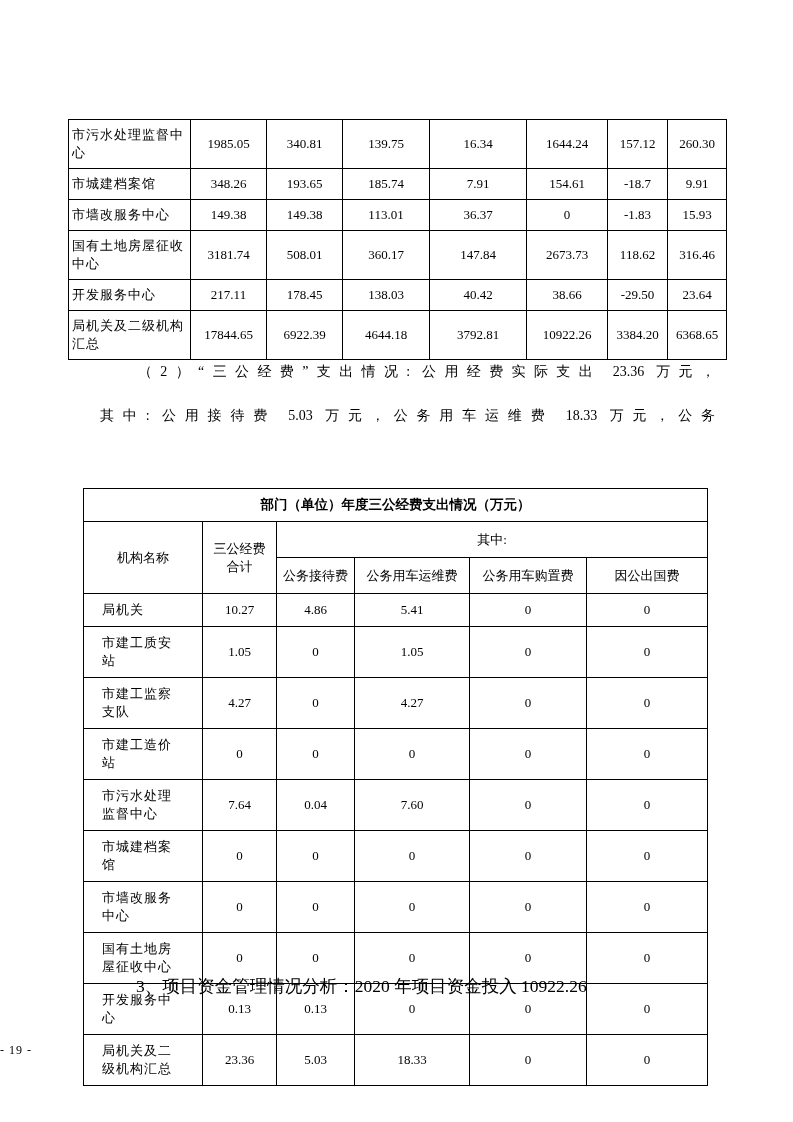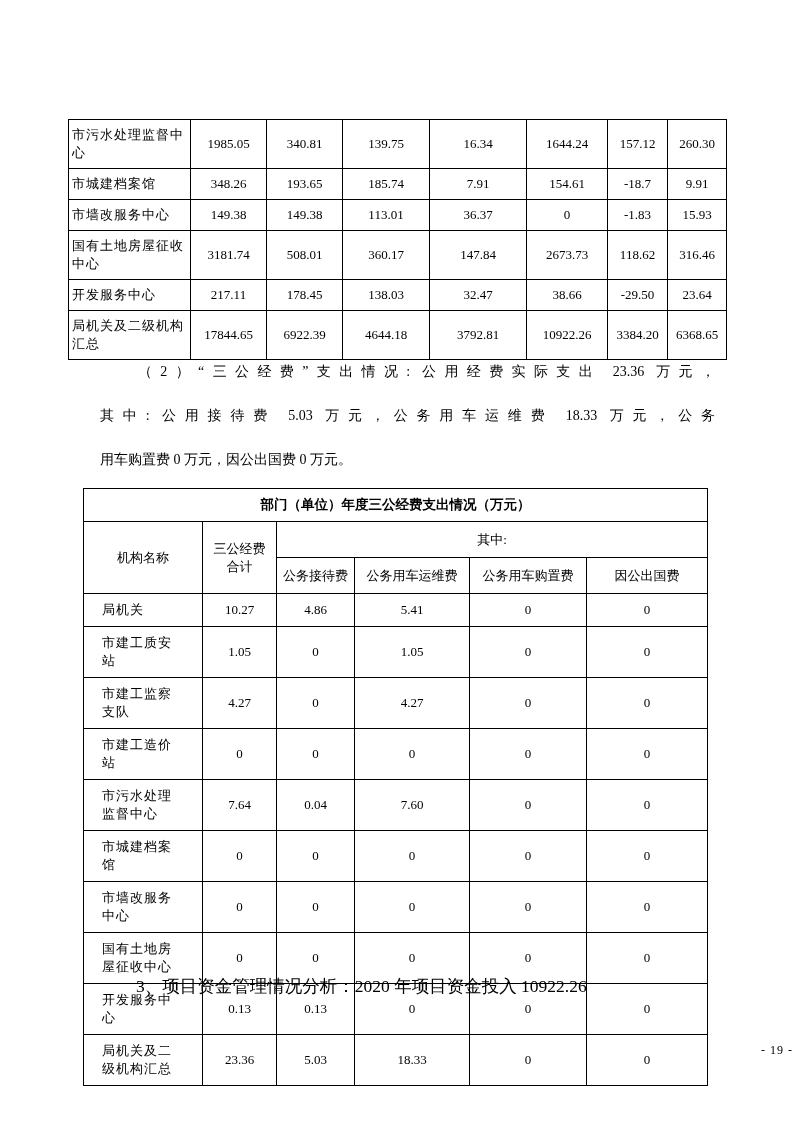--- a/index.html
+++ b/index.html
@@ -66,21 +66,21 @@
   }
 
   
   .para2{
     position:absolute;left:98px;top:964px;width:615px;
     font-size:17.5px;line-height:44px;
     text-indent:38px;white-space:nowrap;
   }
   .pagenum{
     position:absolute;left:0;top:1043px;width:793px;
-    text-align:right;font-size:12px;letter-spacing:1px;
+    text-align:left;font-size:12px;letter-spacing:1px;
   }
 </style>
 </head>
 <body>
 
 <div class="page">
 
   <table class="t1">
     <colgroup>
       <col style="width:122px">
@@ -136,21 +136,21 @@
           <td>2673.73</td>
           <td>118.62</td>
           <td>316.46</td>
         </tr>
 
         <tr>
           <td class="name">开发服务中心</td>
           <td>217.11</td>
           <td>178.45</td>
           <td>138.03</td>
-          <td>32.47</td>
+          <td>40.42</td>
           <td>38.66</td>
           <td>-29.50</td>
           <td>23.64</td>
         </tr>
 
         <tr>
           <td class="name">局机关及二级机构汇总</td>
           <td>17844.65</td>
           <td>6922.39</td>
           <td>4644.18</td>
@@ -158,21 +158,20 @@
           <td>10922.26</td>
           <td>3384.20</td>
           <td>6368.65</td>
         </tr>
       </tbody>
   </table>
 
   <div class="para">
     <div class="pline just indent">（2）“三公经费”支出情况: 公用经费实际支出 23.36 万元，</div>
     <div class="pline just">其中: 公用接待费 5.03 万元，公务用车运维费 18.33 万元，公务</div>
-    <div class="pline">用车购置费 0 万元，因公出国费 0 万元。</div>
   </div>
 
   <table class="t2">
     <colgroup>
       <col style="width:119px">
         <col style="width:74px">
         <col style="width:78px">
       <col style="width:115px">
         <col style="width:117px">
         <col style="width:121px">

